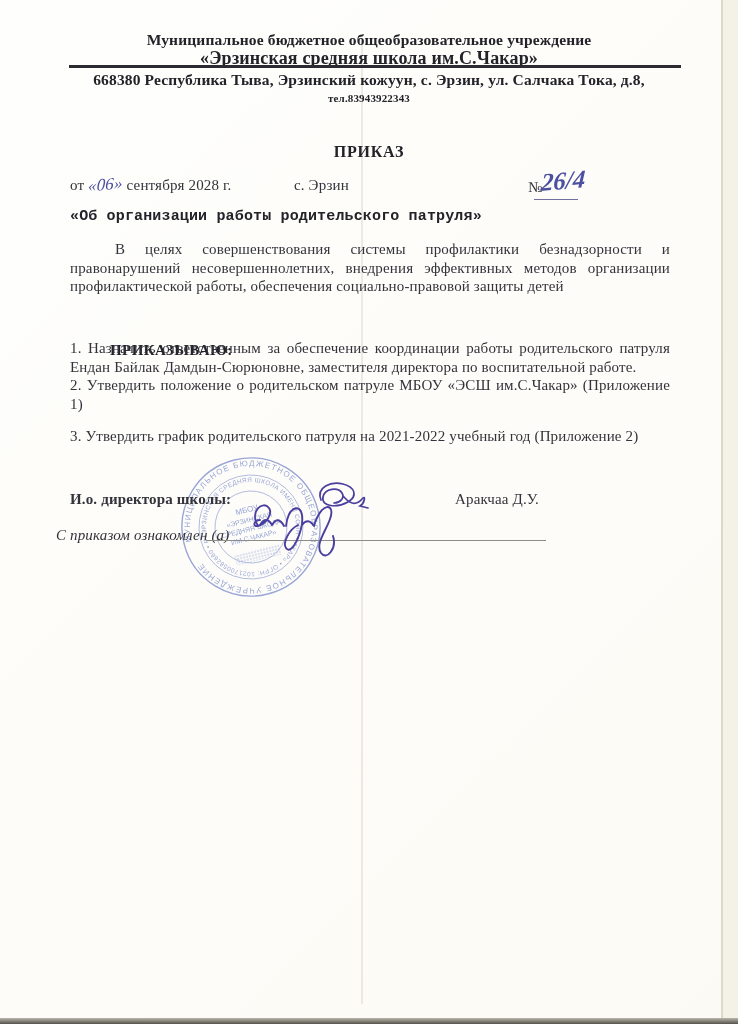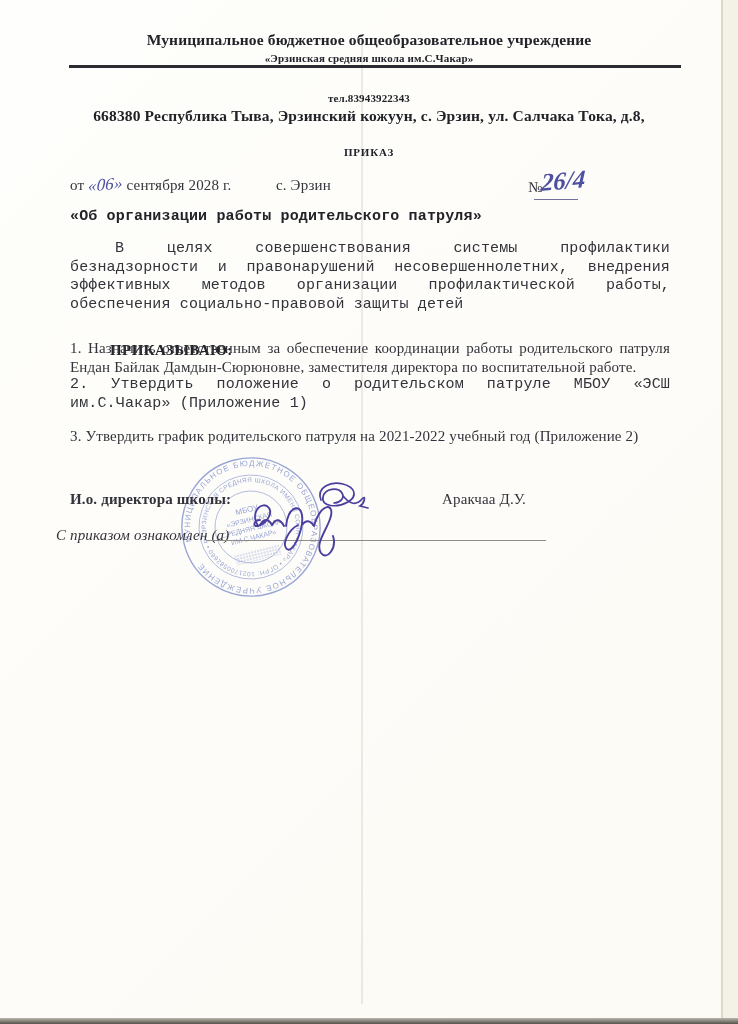--- a/index.html
+++ b/index.html
@@ -33,45 +33,45 @@
 <body>
 
 <div class="page">
 
   <div class="fold-line"></div>
   <div class="scan-right-strip"></div>
   <div class="scan-right-line"></div>
   <div class="scan-bottom"></div>
 
   <div class="t bold center" style="left:65px;top:31px;width:608px;font-size:15.5px;">Муниципальное бюджетное общеобразовательное учреждение</div>
-  <div class="t bold center" style="left:65px;top:49px;width:608px;font-size:11px;">«Эрзинская средняя школа им.С.Чакар»</div>
+  <div class="t bold center" style="left:65px;top:49px;width:608px;font-size:18px;">«Эрзинская средняя школа им.С.Чакар»</div>
   <div class="rule"></div>
-  <div class="t bold center" style="left:65px;top:71px;width:608px;font-size:15.5px;margin-top:36px;">668380 Республика Тыва, Эрзинский кожуун, с. Эрзин, ул. Салчака Тока, д.8,</div>
+  <div class="t bold center" style="left:65px;top:71px;width:608px;font-size:15.5px;">668380 Республика Тыва, Эрзинский кожуун, с. Эрзин, ул. Салчака Тока, д.8,</div>
   <div class="t bold center" style="left:65px;top:89px;width:608px;font-size:11px;">тел.83943922343</div>
 
-  <div class="t bold center" style="left:65px;top:143px;width:608px;letter-spacing:.8px;font-size:11px;">ПРИКАЗ</div>
+  <div class="t bold center" style="left:65px;top:143px;width:608px;letter-spacing:.8px;font-size:16px;">ПРИКАЗ</div>
 
   <div class="t" style="left:70px;top:176px;">
     <span>от</span>
     <span class="ink hand" style="font-size:17px;">«06»</span>
     <span>сентября 2028 г.</span>
   </div>
-  <div class="t" style="left:276px;top:176px;">с. Эрзин</div>
+  <div class="t" style="left:294px;top:176px;">с. Эрзин</div>
   <div class="t" style="left:528px;top:178px;">№</div>
   <div class="hw-number ink hand">26/4</div>
   <div class="num-line" style="left:534px;top:199px;width:44px;"></div>
 
   <div class="t bold" style="left:70px;top:208px;width:600px;font-family:Liberation Mono, monospace;">«Об организации работы родительского патруля»</div>
 
-  <div class="t justify" style="left:70px;top:240px;width:600px;text-indent:45px;font-family:Liberation Mono, monospace;">В целях совершенствования системы профилактики безнадзорности и правонарушений несовершеннолетних, внедрения эффективных методов организации профилактической работы, обеспечения социально-правовой защиты детей</div>
+  <div class="t justify" style="left:70px;top:240px;width:600px;text-indent:45px;">В целях совершенствования системы профилактики безнадзорности и правонарушений несовершеннолетних, внедрения эффективных методов организации профилактической работы, обеспечения социально-правовой защиты детей</div>
 
   <div class="t bold" style="left:110px;top:310px;letter-spacing:.4px;margin-top:31px;">ПРИКАЗЫВАЮ:</div>
 
   <div class="t justify" style="left:70px;top:339px;width:600px;">1. Назначить ответственным за обеспечение координации работы родительского патруля Ендан Байлак Дамдын-Сюрюновне, заместителя директора по воспитательной работе.</div>
-  <div class="t justify" style="left:70px;top:376px;width:600px;font-family:Liberation Mono, monospace;">2. Утвердить положение о родительском патруле МБОУ «ЭСШ им.С.Чакар» (Приложение 1)</div>
+  <div class="t justify" style="left:70px;top:376px;width:600px;">2. Утвердить положение о родительском патруле МБОУ «ЭСШ им.С.Чакар» (Приложение 1)</div>
   <div class="t justify" style="left:70px;top:395px;width:600px;margin-top:32px;">3. Утвердить график родительского патруля на 2021-2022 учебный год (Приложение 2)</div>
 
   <svg class="stamp" width="150" height="150" viewBox="0 0 150 150">
     <defs>
       <path id="outer-circ" d="M 75,75 m -61,0 a 61,61 0 1,1 122,0 a 61,61 0 1,1 -122,0"></path>
       <path id="inner-circ" d="M 75,75 m -45,0 a 45,45 0 1,1 90,0 a 45,45 0 1,1 -90,0"></path>
       <pattern id="halftone" width="3" height="3" patternUnits="userSpaceOnUse">
         <circle cx="1" cy="1" r="0.7" fill="#8493cf"></circle>
       </pattern>
     </defs>
@@ -91,21 +91,21 @@
     <rect x="52" y="98" width="46" height="11" fill="url(#halftone)"></rect>
   </svg>
 
   <div class="t" style="left:70px;top:490px;font-weight:bold;">И.о. директора школы:</div>
 
   <svg class="sig" style="left:313px;top:479px;" width="60" height="34" viewBox="0 0 60 34">
     <path d="M8,21 C3,8 18,2 30,5 C42,8 45,17 35,23 C24,29 8,28 10,18 C12,9 25,8 29,14 C32,19 27,24 21,24
              M31,18 C37,25 43,27 49,20 C53,15 52,24 47,27 L55,29" fill="none" stroke="#4a3f9e" stroke-width="1.7" stroke-linecap="round"></path>
   </svg>
 
-  <div class="t" style="left:442px;top:490px;">Аракчаа Д.У.</div>
+  <div class="t" style="left:455px;top:490px;">Аракчаа Д.У.</div>
 
   <div class="t" style="left:56px;top:526px;font-style:italic;">С приказом ознакомлен (а)</div>
   <div class="ack-line"></div>
 
   <svg class="sig" style="left:245px;top:495px;" width="95" height="72" viewBox="0 0 95 72">
     <path d="M13,31 C4,16 18,5 24,13 C28,19 21,29 13,31 C7,32 9,25 15,25
              M15,30 Q21,20 27,30 Q33,20 39,31
              M41,31 C43,12 55,8 57,20 C59,34 47,62 41,53 C37,47 45,34 53,30
              M57,30 Q63,22 69,31
              M69,31 C76,6 91,8 85,24 C81,36 70,49 76,58 C82,66 92,53 88,41" fill="none" stroke="#4a3f9e" stroke-width="1.9" stroke-linecap="round"></path>

